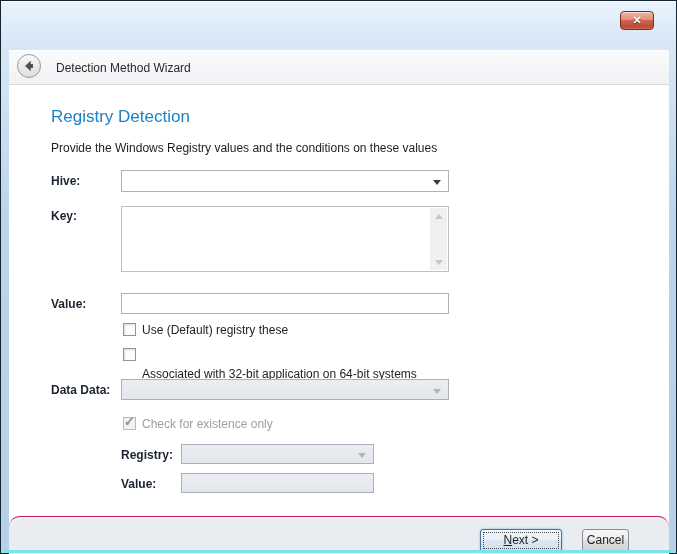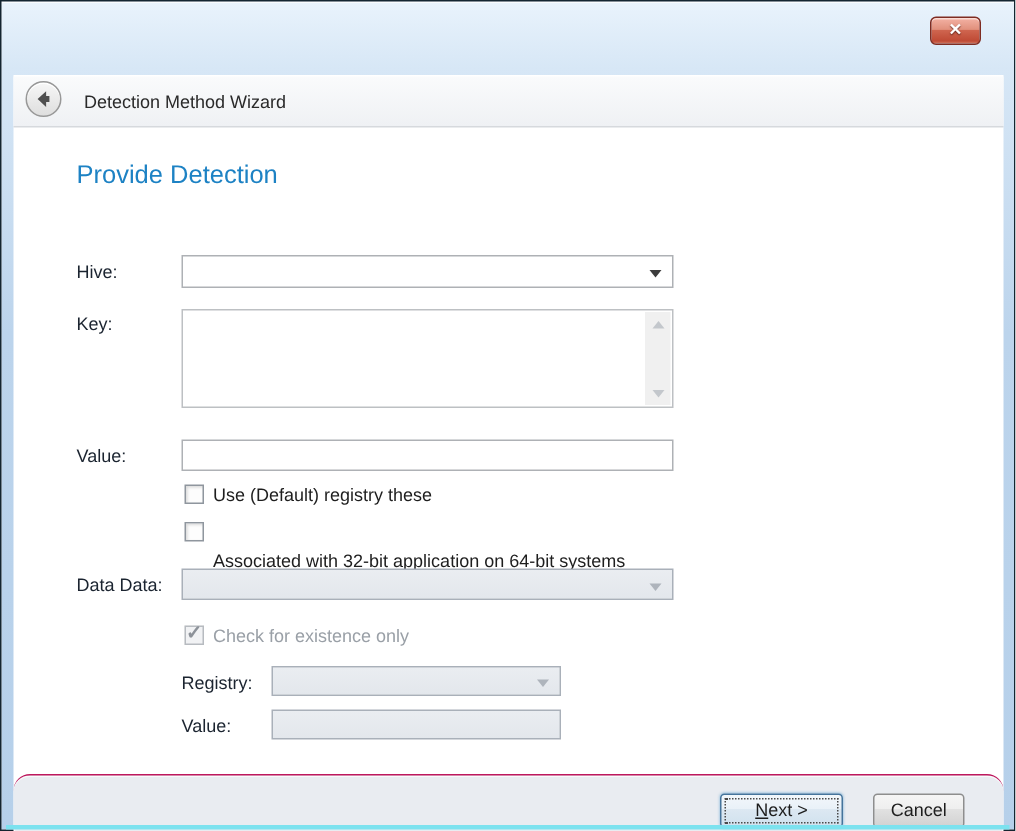--- a/index.html
+++ b/index.html
@@ -33,21 +33,21 @@
   .back-btn{
     position:absolute;left:8px;top:3px;width:24px;height:24px;border-radius:50%;
     border:1px solid #989898;background:linear-gradient(180deg,#f7f7f7,#dedede);
     box-shadow:inset 0 1px 0 #fff;display:flex;align-items:center;justify-content:center;
   }
   .header-title{position:absolute;left:47px;top:0;height:34px;line-height:34px;font-size:12px;color:#2a2a2a;}
 
   .page-heading{position:absolute;left:42px;top:57px;font-size:17px;color:#1d82c4;}
   .page-desc{position:absolute;left:42px;top:91px;font-size:12px;color:#1e1e1e;}
 
-  .fld-label{position:absolute;font-size:12px;font-weight:normal;color:#1b2430;}
+  .fld-label{position:absolute;font-size:12px;font-weight:bold;color:#1b2430;}
   .cb-label{position:absolute;font-size:12px;color:#1e1e1e;}
   .cb-label.gray{color:#9aa0a7;}
 
   .combo{
     position:absolute;height:22px;background:#fff;border:1px solid #aeb1b5;
   }
   .combo .val{display:block;padding:3px 20px 0 4px;font-size:12px;color:#1e1e1e;overflow:hidden;white-space:nowrap;}
   .arrow-down{
     position:absolute;right:7px;top:9px;width:0;height:0;
     border-left:4px solid transparent;border-right:4px solid transparent;border-top:5px solid #3c3c3c;
@@ -85,21 +85,21 @@
     text-align:center;line-height:21px;cursor:default;
   }
   .btn-next{
     left:471px;width:82px;
     border:1px solid #45749c;
     background:linear-gradient(180deg,#f2f7fb 0%,#e9f1f8 45%,#dce8f2 46%,#d0e1ee 100%);
     outline:1px dotted #4a4a4a;outline-offset:-4px;
     box-shadow:0 0 2px rgba(86,157,205,.8);
   }
   .btn-cancel{
-    left:573px;width:61px;
+    left:573px;width:47px;
     border:1px solid #8e8e8e;
     background:linear-gradient(180deg,#f5f5f5 0%,#eeeeee 45%,#e1e1e1 46%,#d2d2d2 100%);
   }
   .mnemonic{text-decoration:underline;}
 </style>
 </head>
 <body>
 
 <div class="window">
   <div style="position:absolute;left:0;top:0;width:100%;height:32px;"></div>
@@ -113,21 +113,22 @@
       <div class="back-btn">
         <span style="display:flex;">
           <svg width="14" height="14" viewBox="0 0 16 16">
               <path d="M10 2 L3.5 8 L10 14 L10 10.2 L12.5 10.2 L12.5 5.8 L10 5.8 Z" fill="#4f4f4f"></path>
             </svg>
         </span>
       </div>
       <div class="header-title">Detection Method Wizard</div>
     </div>
 
-    <div class="page-heading">Provide Detection</div>
+    <div class="page-heading">Registry Detection</div>
+    <div class="page-desc">Provide the Windows Registry values and the conditions on these values</div>
 
     <div class="fld-label" style="left:42px;top:124px;">Hive:</div>
     <div class="combo" style="left:112px;top:120px;width:328px;">
       <span class="val"></span>
       <span class="arrow-down"></span>
     </div>
 
     <div class="fld-label" style="left:42px;top:159px;">Key:</div>
     <div class="textarea-wrap" style="left:112px;top:156px;width:328px;height:66px;">
       <span style="position:absolute;left:4px;top:3px;font-size:12px;color:#1e1e1e;"></span>

